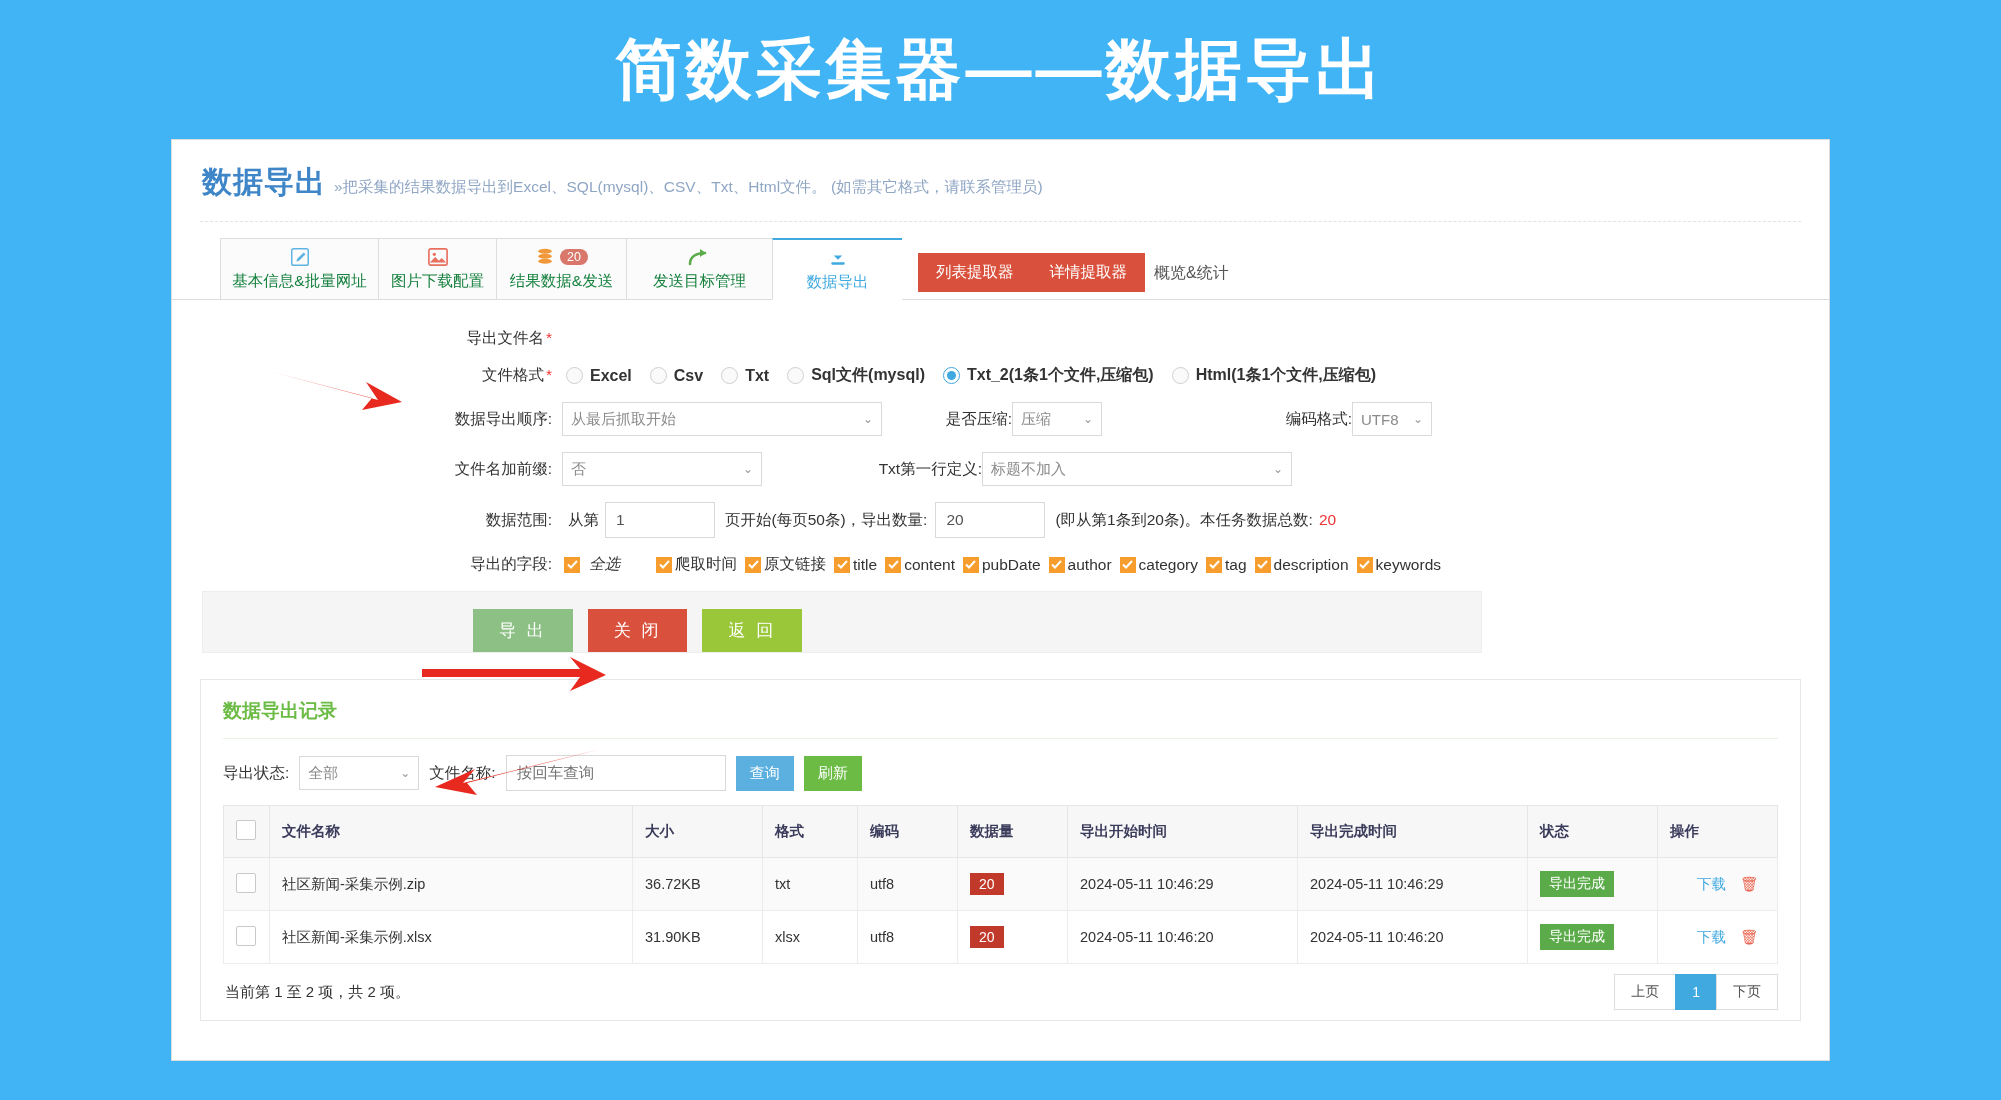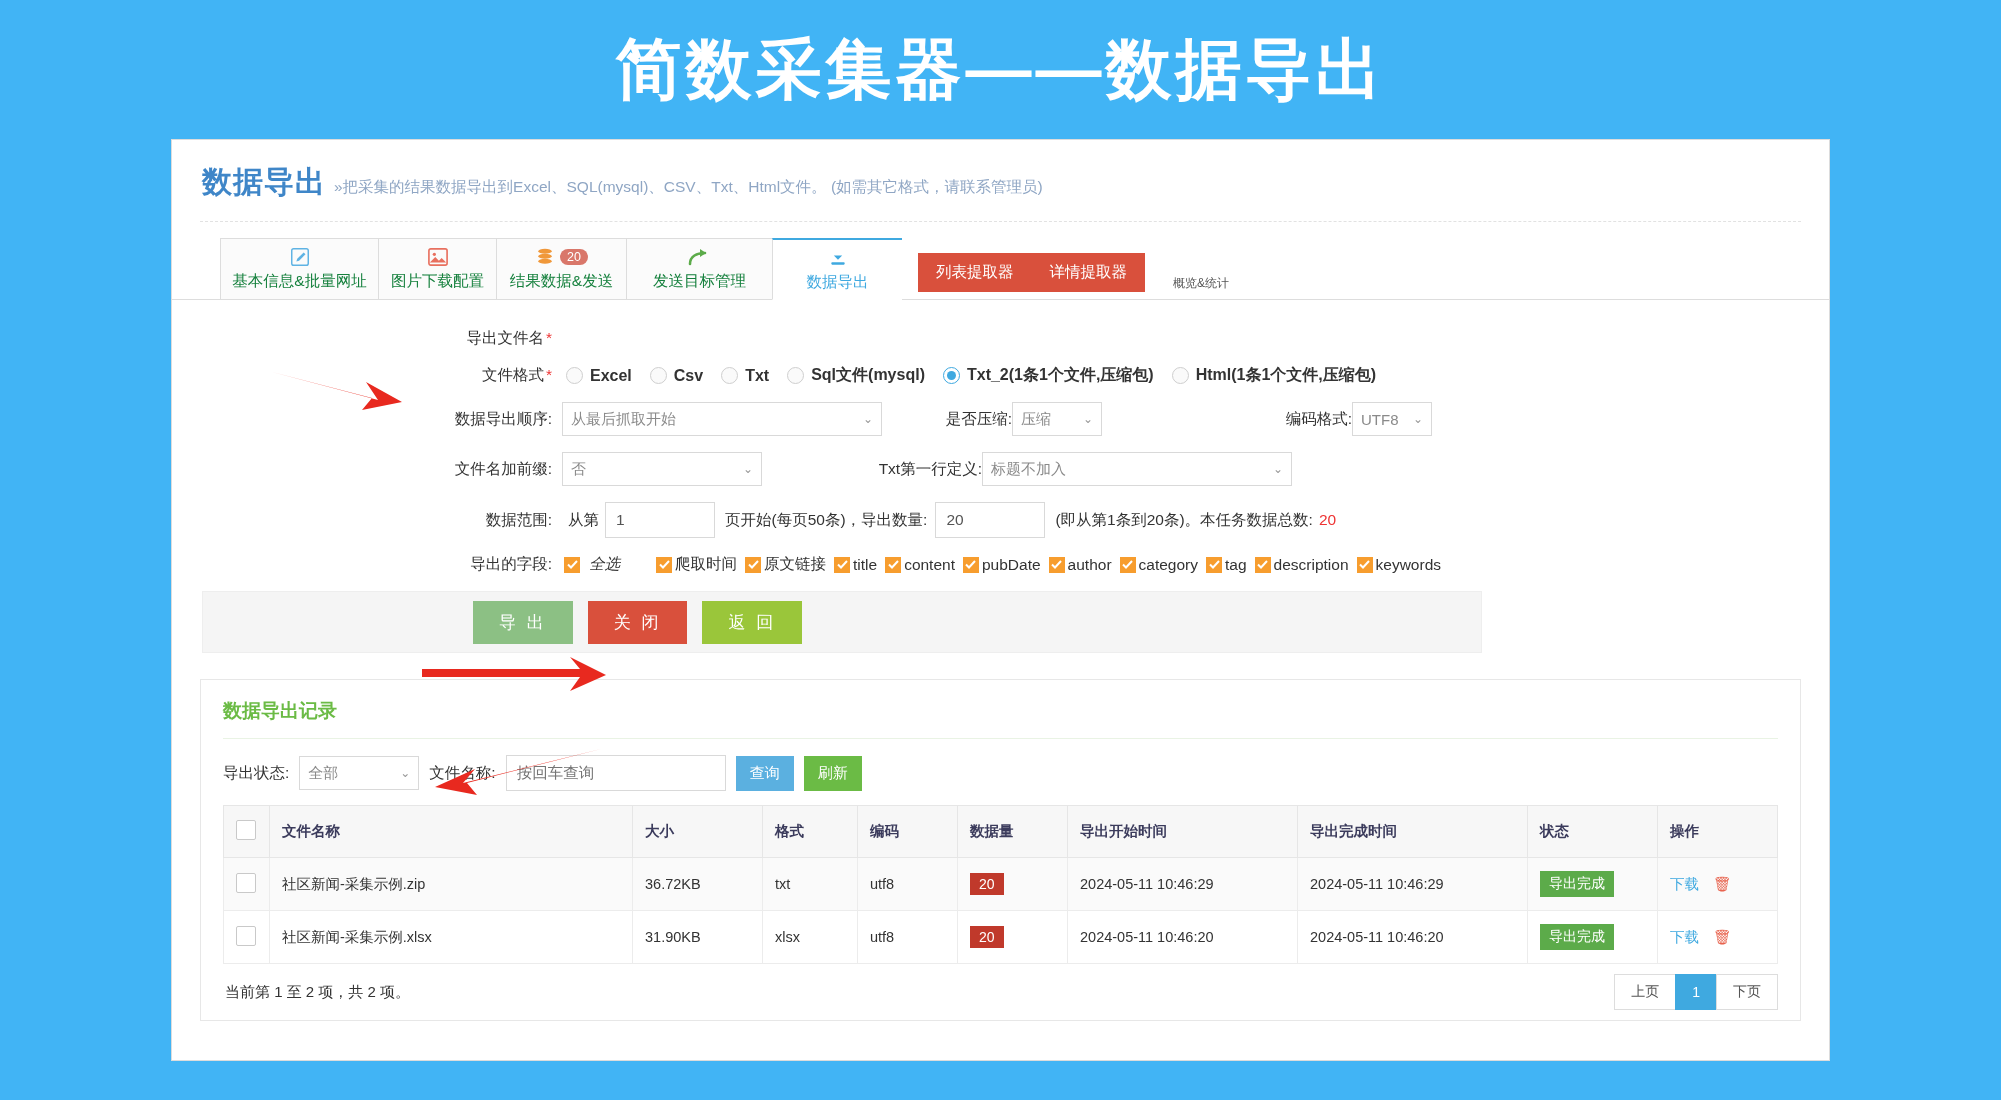--- a/index.html
+++ b/index.html
@@ -97,22 +97,22 @@
   }
   .optional-note { font-size:13.5px; color:#5fb3e4; }
 
   .extra-btns { display:flex; margin-left:16px; padding-bottom:8px; }
   .extra-btn {
     background:#d9503c; color:#fff; border:none;
     font-size:15.5px; padding:9px 18px; cursor:pointer;
     font-family:inherit;
   }
   .plain-link {
-    font-size:12px; color:#555; padding-bottom:8px;
-    margin-left:28px; cursor:pointer; align-self:flex-end;
+    font-size:16px; color:#555; padding-bottom:16px;
+    margin-left:9px; cursor:pointer; align-self:flex-end;
   }
 
   
   #form-area { padding:28px 0 0 0; }
   .frow { display:flex; align-items:center; margin-bottom:16px; font-size:15.5px; color:#333; }
   .flabel { text-align:right; color:#333; white-space:nowrap; }
   .req { color:#e33; margin-left:2px; }
 
   .txtinput {
     border:1px solid #d9d9d9; background:#fff;
@@ -149,21 +149,21 @@
   .cb svg { display:block; }
   .field-item { display:flex; align-items:center; margin-right:8px; font-size:15.5px; color:#333; white-space:nowrap; }
   .field-item .cb { margin-right:3px; }
 
   
   #button-bar {
     margin:10px 0 0 30px;
     width:1280px; height:62px;
     background:#f5f5f5;
     border:1px solid #eee;
-    display:flex; align-items:center;
+    display:flex; align-items:flex-end;
     padding-left:270px; gap:15px;
   }
   .abtn {
     border:none; color:#fff; font-size:17px;
     padding:10px 26px; cursor:pointer;
     letter-spacing:3px; font-family:inherit;
   }
 
   
   #records {
@@ -196,21 +196,21 @@
     display:inline-block; cursor:pointer; border-radius:2px;
   }
   .count-badge {
     display:inline-block; background:#c0392b; color:#fff;
     font-size:14px; padding:3px 9px;
   }
   .status-badge {
     display:inline-block; background:#5cab4a; color:#fff;
     font-size:14px; padding:4px 9px;
   }
-  .dl-link { color:#3fa9e0; cursor:pointer; margin-right:10px; }
+  .dl-link { color:#3fa9e0; cursor:pointer; margin-right:10px;margin-left:27px; }
   .trash { color:#e8644f; cursor:pointer; }
 
   #table-footer { display:flex; align-items:center; justify-content:space-between; margin-top:10px; }
   #summary-text { font-size:15px; color:#333; padding:6px 2px; }
   #pager { display:flex; gap:0; }
   .pg {
     border:1px solid #ddd; background:#fff; color:#555;
     font-size:14px; padding:8px 16px; cursor:pointer;
     margin-left:-1px; font-family:inherit;
   }

